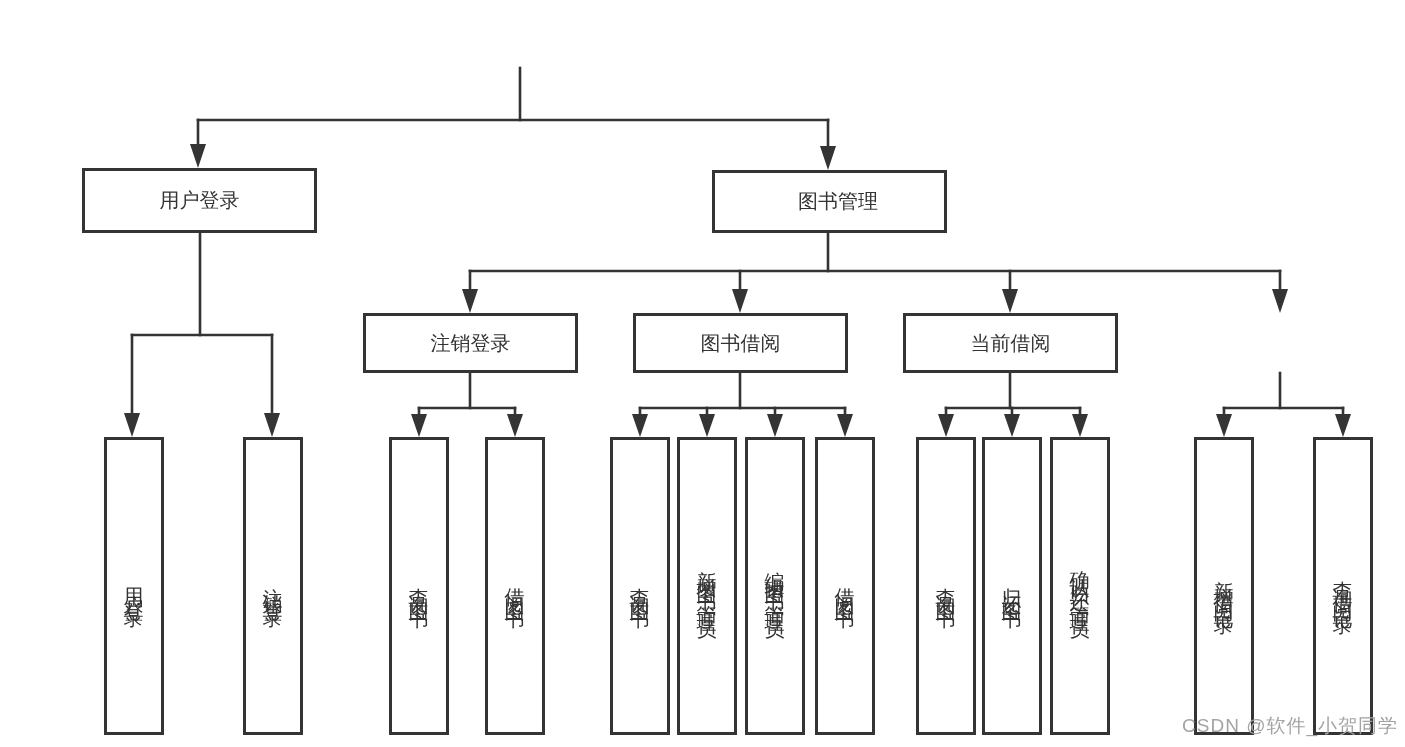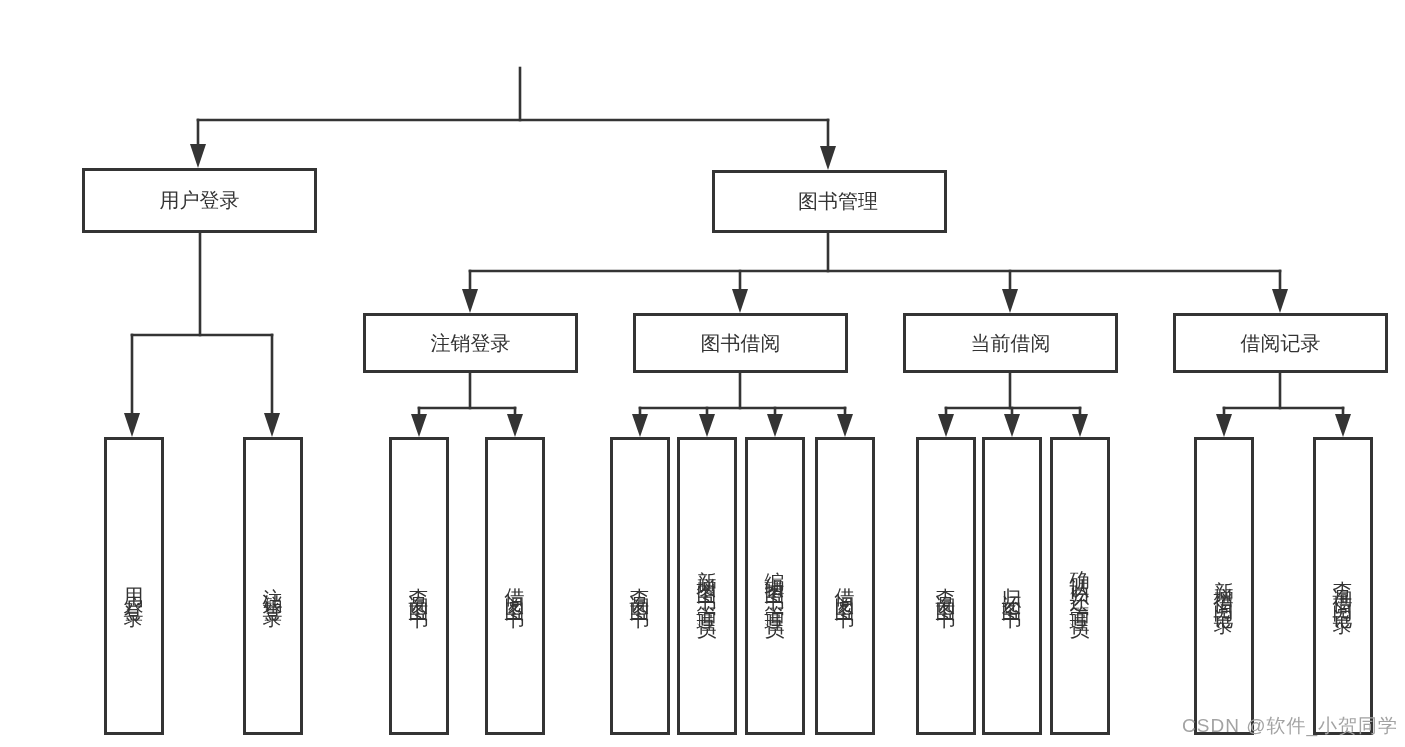--- a/index.html
+++ b/index.html
@@ -128,23 +128,20 @@
 
   <div class="node l3-box" style="left:363px;">
     <span>注销登录</span>
   </div>
   <div class="node l3-box" style="left:633px;">
     <span>图书借阅</span>
   </div>
   <div class="node l3-box" style="left:903px;">
     <span>当前借阅</span>
   </div>
-  <div class="node l3-box" style="left:1173px;">
-    <span>借阅记录</span>
-  </div>
 
   <div class="node leaf" style="left:104px;">
     <span class="vtext">用户登录</span>
   </div>
   <div class="node leaf" style="left:243px;">
     <span class="vtext">注销登录</span>
   </div>
 
   <div class="node leaf" style="left:389px;">
     <span class="vtext">查询图书</span>

